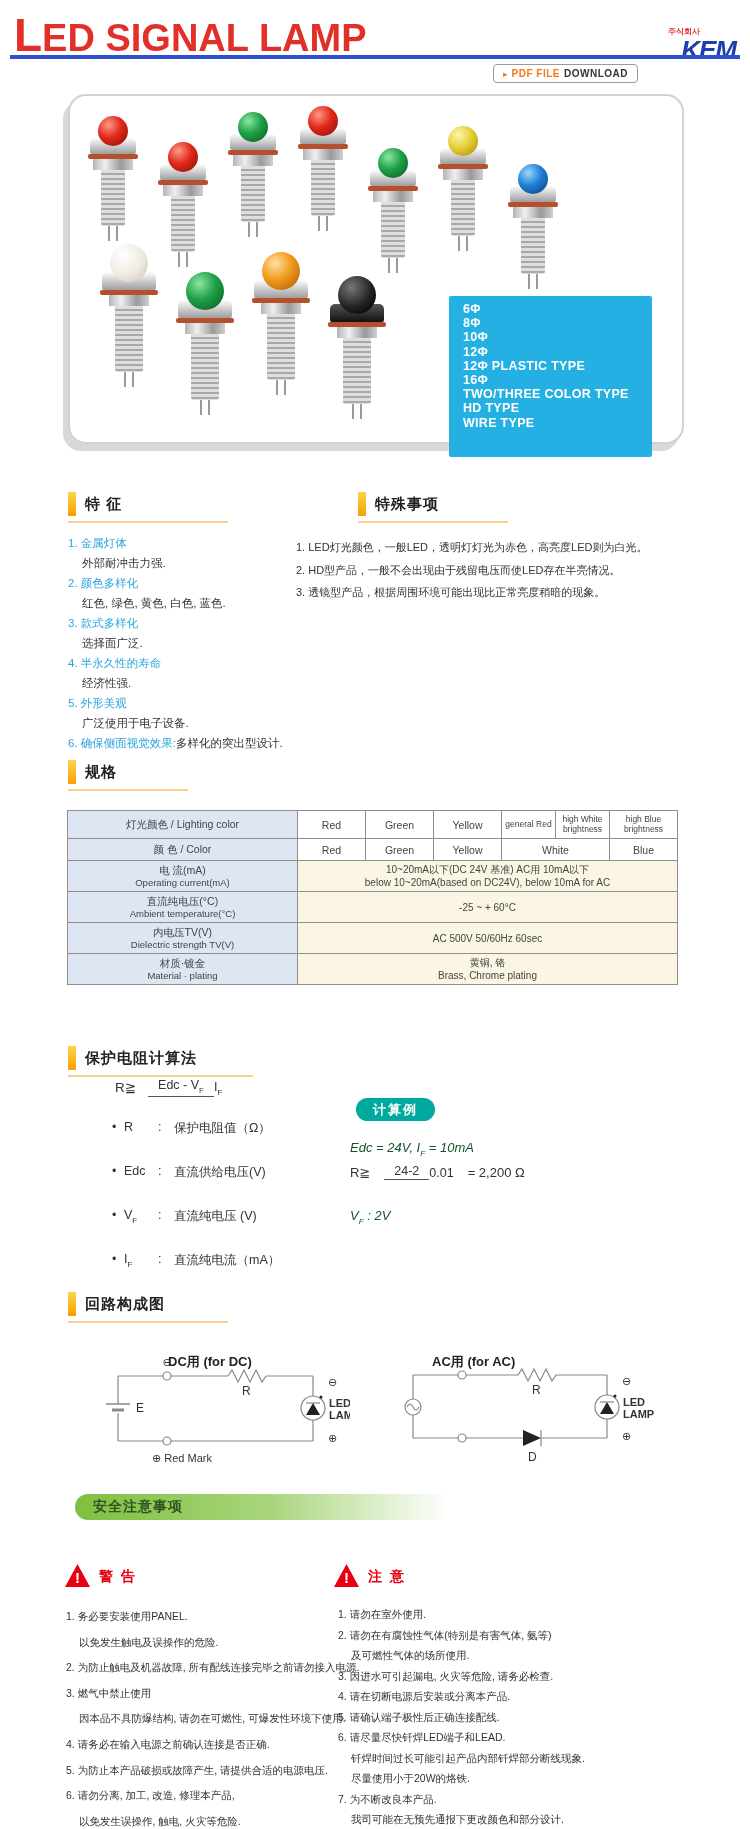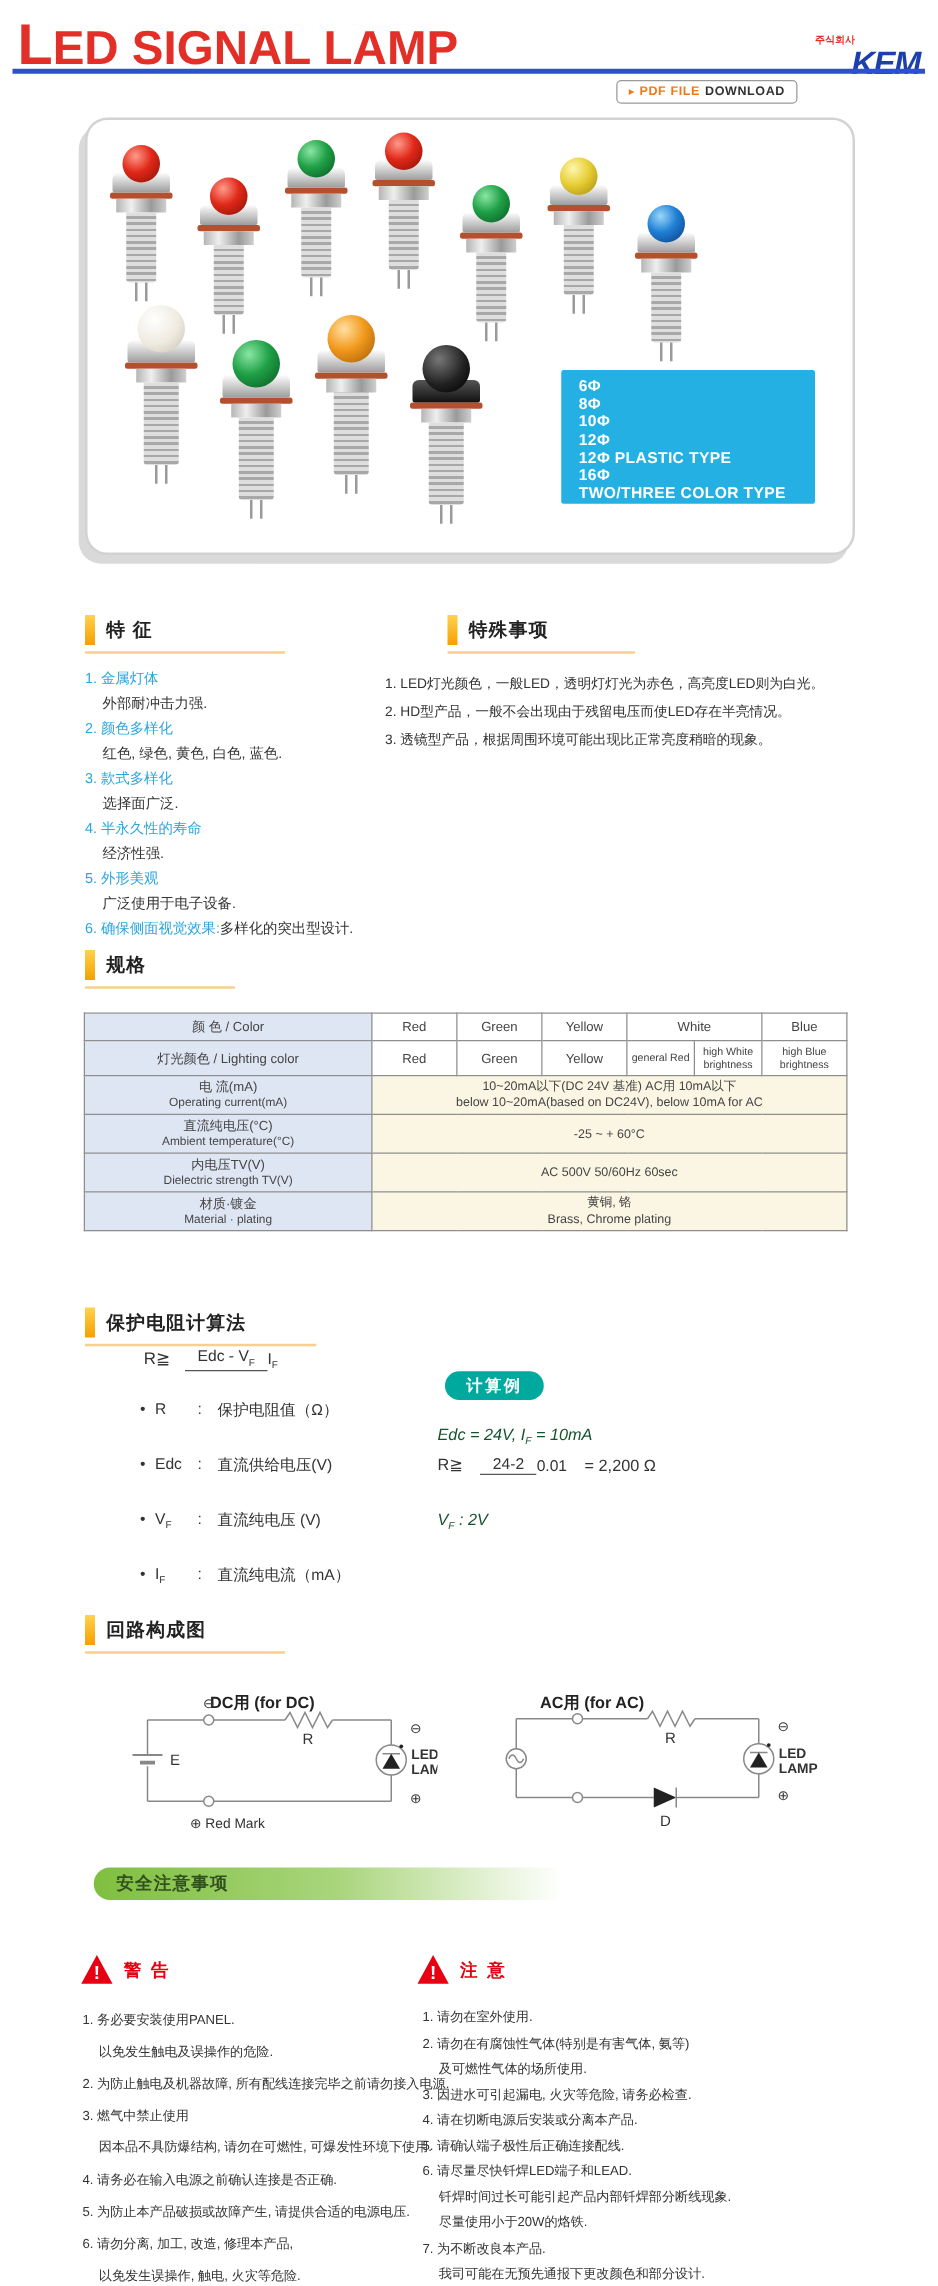--- a/index.html
+++ b/index.html
@@ -4,21 +4,21 @@
 <style>
   html,body{margin:0;padding:0;}
   body{width:750px;height:1829px;position:relative;background:#fff;overflow:hidden;
        font-family:"Liberation Sans","DejaVu Sans",sans-serif;color:#333;}
   .abs{position:absolute;}
   
   .page-title{left:14px;top:8px;font-size:38px;font-weight:800;color:#e23028;letter-spacing:0;}
   .page-title::first-letter{font-size:46px;}
   .blue-rule{left:10px;top:55px;width:730px;height:4px;background:#2e4fd0;}
   .kem{right:14px;top:26px;text-align:right;}
-  .kem-pre{display:block;font-size:8px;color:#e23028;font-weight:bold;margin-bottom:-2px;margin-right:52px;}
+  .kem-pre{display:block;font-size:8px;color:#e23028;font-weight:bold;margin-bottom:-2px;margin-right:36px;}
   .kem-main{font-size:26px;font-weight:900;font-style:italic;color:#1d3fae;letter-spacing:-1px;}
   .pdf-btn{right:112px;top:64px;display:flex;align-items:center;gap:4px;border:1px solid #9a9a9a;
            border-radius:4px;background:#fff;padding:3px 9px;font-size:10px;font-weight:bold;cursor:pointer;}
   .pdf-arrow{color:#f07818;font-size:9px;}
   .pdf-orange{color:#f07818;letter-spacing:.5px;text-align:center;}
   .pdf-dark{color:#333;letter-spacing:.5px;}
   
   .panel{left:68px;top:94px;width:612px;height:346px;background:#fff;border:2px solid #d2d2d2;
          border-radius:18px;box-shadow:-5px 7px 0 rgba(170,170,170,.45);}
   .lamp-row{position:absolute;display:flex;}
@@ -44,21 +44,21 @@
   .pins{display:flex;gap:6px;}
   .pin{width:2px;height:15px;background:#9a9a9a;}
   [data-color="red"] .dome{background:radial-gradient(circle at 35% 30%,#ff9a8a,#e02818 45%,#8d1208 95%);}
   [data-color="green"] .dome{background:radial-gradient(circle at 35% 30%,#8ae6a4,#1fa046 45%,#0b5c24 95%);}
   [data-color="yellow"] .dome{background:radial-gradient(circle at 35% 30%,#fdf6b0,#e8cf35 45%,#a98f12 95%);}
   [data-color="blue"] .dome{background:radial-gradient(circle at 35% 30%,#9ad8fb,#1f7fd4 45%,#0c4189 95%);}
   [data-color="white"] .dome{background:radial-gradient(circle at 35% 30%,#ffffff,#eeeadf 55%,#c9c4b4 95%);}
   [data-color="orange"] .dome{background:radial-gradient(circle at 35% 30%,#ffe0a0,#f29a1e 45%,#a95f05 95%);}
   [data-color="black"] .dome{background:radial-gradient(circle at 35% 30%,#777,#222 55%,#000 95%);}
   [data-color="black"] .bezel{background:linear-gradient(#555,#111);}
-  .type-box{position:absolute;left:379px;top:200px;width:203px;height:107px;background:#25b0e3;
+  .type-box{position:absolute;left:379px;top:200px;width:203px;height:161px;background:#25b0e3;
             border-radius:2px;padding:6px 0 0 14px;box-sizing:border-box;}
   .type-line{color:#fff;font-weight:bold;font-size:12.5px;line-height:14.2px;letter-spacing:.3px;}
   
   .sec-head{display:flex;align-items:center;gap:9px;}
   .sec-bar{width:8px;height:24px;background:linear-gradient(#ffd24d,#f5a000);}
   .sec-title{font-size:15px;font-weight:bold;color:#222;letter-spacing:1px;}
   .sec-rule{height:2px;background:#f8cf8e;}
   
   .f-line{font-size:11.5px;line-height:20px;white-space:nowrap;}
   .f-lead{color:#2ba6dd;}
@@ -302,21 +302,21 @@
     <div class="f-line" data-k="m">
     <span class="f-lead">6. 确保侧面视觉效果:</span><span class="f-rest">多样化的突出型设计.</span>
   </div>
   </div>
 
 <div class="abs sec-head" style="left:358px;top:492px;">
   <span class="sec-bar"></span>
   <span class="sec-title">特殊事项</span>
 </div>
 <div class="abs sec-rule" style="left:358px;top:521px;width:150px;"></div>
-<div class="abs" style="left:308px;top:536px;">
+<div class="abs" style="left:296px;top:536px;">
 
 <div class="sn-line">1. LED灯光颜色，一般LED，透明灯灯光为赤色，高亮度LED则为白光。</div>
     <div class="sn-line">2. HD型产品，一般不会出现由于残留电压而使LED存在半亮情况。</div>
     <div class="sn-line">3. 透镜型产品，根据周围环境可能出现比正常亮度稍暗的现象。</div>
   </div>
 
 <div class="abs sec-head" style="left:68px;top:760px;">
   <span class="sec-bar"></span>
   <span class="sec-title">规格</span>
 </div>
@@ -326,42 +326,42 @@
   <colgroup>
     <col style="width:230px">
       <col style="width:68px">
       <col style="width:68px">
       <col style="width:68px">
     <col style="width:54px">
       <col style="width:54px">
       <col style="width:68px">
   </colgroup>
   <tbody>
-    <tr style="height:22px">
-      <td class="lab">颜 色 / Color</td>
-      <td class="valw">Red</td>
-      <td class="valw">Green</td>
-      <td class="valw">Yellow</td>
-      <td class="valw" colspan="2">White</td>
-      <td class="valw">Blue</td>
-    </tr>
     <tr style="height:28px">
       <td class="lab">灯光颜色 / Lighting color</td>
       <td class="valw">Red</td>
       <td class="valw">Green</td>
       <td class="valw">Yellow</td>
       <td class="valw">
           <span class="cell-sm">general Red</span>
         </td>
       <td class="valw">
           <span class="cell-sm">high White brightness</span>
         </td>
       <td class="valw">
           <span class="cell-sm">high Blue brightness</span>
         </td>
+    </tr>
+    <tr style="height:22px">
+      <td class="lab">颜 色 / Color</td>
+      <td class="valw">Red</td>
+      <td class="valw">Green</td>
+      <td class="valw">Yellow</td>
+      <td class="valw" colspan="2">White</td>
+      <td class="valw">Blue</td>
     </tr>
   </tbody>
   <tbody>
 
   <tr style="height:31px">
       <td class="lab">
         <span class="lab-cn">电 流(mA)</span>
           <span class="lab-en">Operating current(mA)</span>
       </td>
       <td class="val" colspan="6">

